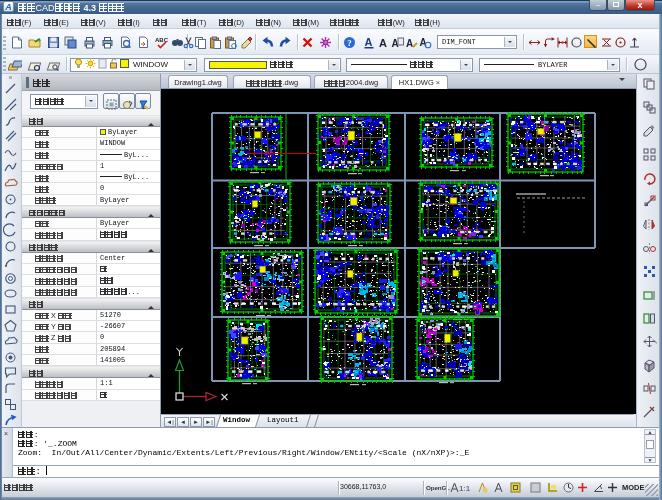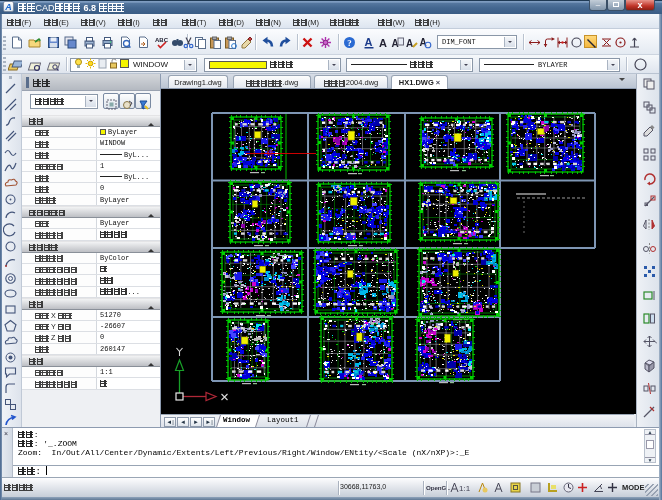--- a/index.html
+++ b/index.html
@@ -19,21 +19,21 @@
 .grip{position:absolute;top:5px;width:3px;height:16px;background:repeating-linear-gradient(0deg,#aab4c2 0 2px,transparent 2px 4px)}
 .combo{position:absolute;background:#fff;border:1px solid #8a97a8;font-size:8px;color:#111;display:flex;align-items:center}
 .cbtn{position:absolute;right:1px;top:1px;bottom:1px;width:11px;background:linear-gradient(#f4f6f9,#d8dfe9);border-left:1px solid #aab4c2}
 .cbtn:after{content:"";position:absolute;left:3px;top:4px;border:2.5px solid transparent;border-top-color:#445}
 
 #lefttools{left:0;top:74px;width:22px;height:353px;background:linear-gradient(90deg,#f2f5f9,#dde3ec);border-right:1px solid #c0c9d6}
 #props{left:22px;top:74px;width:139px;height:353px;background:#eef0f3;border-right:1px solid #8d9bb0}
 #righttools{left:636px;top:74px;width:26px;height:353px;background:linear-gradient(90deg,#eef1f6,#dae1ea);border-left:1px solid #aab4c2;overflow:hidden}
 #tabbar{left:161px;top:74px;width:501px;height:15px;background:linear-gradient(#d7dde6,#bac4d2);border-bottom:1px solid #8d9bb0}
 .tab{position:absolute;top:1px;height:13px;background:linear-gradient(#fdfdfd,#e3e8ef);border:1px solid #97a3b3;border-bottom:none;border-radius:3px 3px 0 0;font-size:7.5px;color:#222;text-align:center;line-height:13px;padding:0 5px;white-space:nowrap}
-.tab.act{background:#fff;font-weight:bold;height:14px;z-index:2}
+.tab.act{background:#fff;font-weight:normal;height:14px;z-index:2}
 #canvas{left:161px;top:89px;width:475px;height:325px;background:#000;overflow:hidden}
 #mtabs{left:161px;top:414px;width:473px;height:13px;background:linear-gradient(#f2f4f7,#dde2ea);border-top:1px solid #9aa6b5;font-size:7.5px}
 .navb{position:absolute;top:1.5px;width:12px;height:10px;background:linear-gradient(#fff,#dfe5ec);border:1px solid #8d99ab;color:#234;font-size:6px;text-align:center;line-height:9px}
 
 .phead{position:relative;height:17px;background:linear-gradient(#d4d7db,#b4b9c1);border-bottom:1px solid #9aa2b0;color:#111;font-size:9px;font-weight:bold;line-height:17px;padding-left:11px}
 .phead:before{content:"";position:absolute;left:4px;top:3px;width:3px;height:11px;background:#5a6e8c}
 .sect{height:12px;background:linear-gradient(#f2f3f4,#bdbfc4);border-top:1px solid #e4e4e6;border-bottom:1px solid #8a9099;font-size:7.5px;font-weight:bold;color:#222;line-height:11px;padding-left:7px;position:relative}
 .sect:after{content:"";position:absolute;right:6px;top:4px;border:3px solid transparent;border-bottom-color:#333}
 .prow{height:11.3px;display:flex;font-size:7.2px;color:#222;border-bottom:1px solid #dcdfe4;background:#fff}
 .plab{width:75px;padding-left:13px;line-height:11px;white-space:nowrap;overflow:hidden;border-right:1px solid #d4d8de;background:#fdfdfd}
@@ -44,21 +44,21 @@
 #cmdhist{position:absolute;left:13px;top:1px;width:631px;height:34px;background:#fff;font-family:"Liberation Mono",monospace;font-size:8px;line-height:8.6px;color:#000;padding:2px 0 0 5px;white-space:pre}
 #cmdscroll{position:absolute;right:6px;top:1px;width:12px;height:34px;background:#eef1f5;border:1px solid #b8c0cc}
 #cmdin{position:absolute;left:13px;top:37px;width:649px;height:13px;border-top:1px solid #98a4b4;background:#fff;font-family:"Liberation Mono",monospace;font-size:9px;line-height:12px;padding-left:5px;color:#000}
 
 #status{left:0;top:477px;width:662px;height:20px;background:linear-gradient(#fdfdfe,#c6cdd8);border-top:1px solid #9aa6b5;font-size:7.5px;color:#222}
 #frame-b{left:0;top:497px;width:662px;height:3px;background:linear-gradient(#8fa3bb,#5f7894)}
 .sticon{position:absolute;top:4px;width:11px;height:11px}
 </style></head><body>
 <div class="abs" id="titlebar" style="left:0;top:0;width:662px;height:14px;background:linear-gradient(#1e3954 0,#1e3954 7%,#7e9cc0 7%,#7e9cc0 15%,#54769e 25%,#446790 55%,#3a5c84 100%)">
     <div class="abs" style="left:3px;top:1px;width:11px;height:11px;background:linear-gradient(#fdfdfd,#dce6f0);border:1px solid #7a8aa0;border-radius:2px;color:#1a66cc;font-size:9px;font-weight:bold;text-align:center;line-height:10px;font-style:italic">A</div>
-    <div class="abs" style="left:18px;top:2.5px;color:#fff;font-size:9px"><i class="k kb"></i><i class="k kb"></i>CAD<i class="k kb"></i><i class="k kb"></i><i class="k kb"></i> <b>6.8</b> <i class="k kb"></i><i class="k kb"></i><i class="k kb"></i></div>
+    <div class="abs" style="left:18px;top:2.5px;color:#fff;font-size:9px"><i class="k kb"></i><i class="k kb"></i>CAD<i class="k kb"></i><i class="k kb"></i><i class="k kb"></i> <b>4.3</b> <i class="k kb"></i><i class="k kb"></i><i class="k kb"></i></div>
     <div class="abs" style="left:589px;top:0;width:18px;height:11px;background:linear-gradient(#c3cdd8,#8296ac);border:1px solid #3a4f66;border-top:none;border-radius:0 0 3px 3px;color:#fff;font-size:8px;text-align:center;line-height:9px">–</div>
     <div class="abs" style="left:607px;top:0;width:18px;height:11px;background:linear-gradient(#c3cdd8,#8296ac);border:1px solid #3a4f66;border-top:none;border-radius:0 0 3px 3px">
       <div style="margin:2px auto 0;width:6px;height:5px;border:1px solid #fff"></div>
     </div>
     <div class="abs" style="left:625px;top:0;width:30px;height:11px;background:linear-gradient(#e8948a,#c03428 60%,#8c1f14);border:1px solid #3a4f66;border-top:none;border-radius:0 0 3px 3px;color:#fff;font-size:9px;font-weight:bold;text-align:center;line-height:10px">x</div>
   </div>
 <div class="abs" id="menubar">
     <span class="mi abs" style="left:7px;top:3.5px"><i class="k"></i><i class="k"></i>(F)</span>
     <span class="mi abs" style="left:44px;top:3.5px"><i class="k"></i><i class="k"></i>(E)</span>
     <span class="mi abs" style="left:81px;top:3.5px"><i class="k"></i><i class="k"></i>(V)</span>
@@ -418,21 +418,21 @@
       <div class="plab"><i class="k"></i><i class="k"></i></div>
       <div class="pval">ByLayer</div>
     </div>
     <div class="prow">
       <div class="plab"><i class="k"></i><i class="k"></i><i class="k"></i><i class="k"></i></div>
       <div class="pval"><i class="k k7"></i><i class="k k7"></i><i class="k k7"></i><i class="k k7"></i></div>
     </div>
     <div class="sect"><i class="k"></i><i class="k"></i><i class="k"></i><i class="k"></i></div>
     <div class="prow">
       <div class="plab"><i class="k"></i><i class="k"></i><i class="k"></i><i class="k"></i></div>
-      <div class="pval">ByColor</div>
+      <div class="pval">Center</div>
     </div>
     <div class="prow">
       <div class="plab"><i class="k"></i><i class="k"></i><i class="k"></i><i class="k"></i><i class="k"></i><i class="k"></i></div>
       <div class="pval"><i class="k k7"></i></div>
     </div>
     <div class="prow">
       <div class="plab"><i class="k"></i><i class="k"></i><i class="k"></i><i class="k"></i><i class="k"></i><i class="k"></i></div>
       <div class="pval"><i class="k k7"></i><i class="k k7"></i></div>
     </div>
     <div class="prow">
@@ -447,21 +447,25 @@
     <div class="prow">
       <div class="plab"><i class="k"></i><i class="k"></i> Y <i class="k"></i><i class="k"></i></div>
       <div class="pval">-26607</div>
     </div>
     <div class="prow">
       <div class="plab"><i class="k"></i><i class="k"></i> Z <i class="k"></i><i class="k"></i></div>
       <div class="pval">0</div>
     </div>
     <div class="prow">
       <div class="plab"><i class="k"></i><i class="k"></i></div>
-      <div class="pval">260147</div>
+      <div class="pval">205894</div>
+    </div>
+    <div class="prow">
+      <div class="plab"><i class="k"></i><i class="k"></i></div>
+      <div class="pval">141005</div>
     </div>
     <div class="sect"><i class="k"></i><i class="k"></i></div>
     <div class="prow">
       <div class="plab"><i class="k"></i><i class="k"></i><i class="k"></i><i class="k"></i></div>
       <div class="pval">1:1</div>
     </div>
     <div class="prow">
       <div class="plab"><i class="k"></i><i class="k"></i><i class="k"></i><i class="k"></i><i class="k"></i><i class="k"></i></div>
       <div class="pval"><i class="k k7"></i></div>
     </div>

